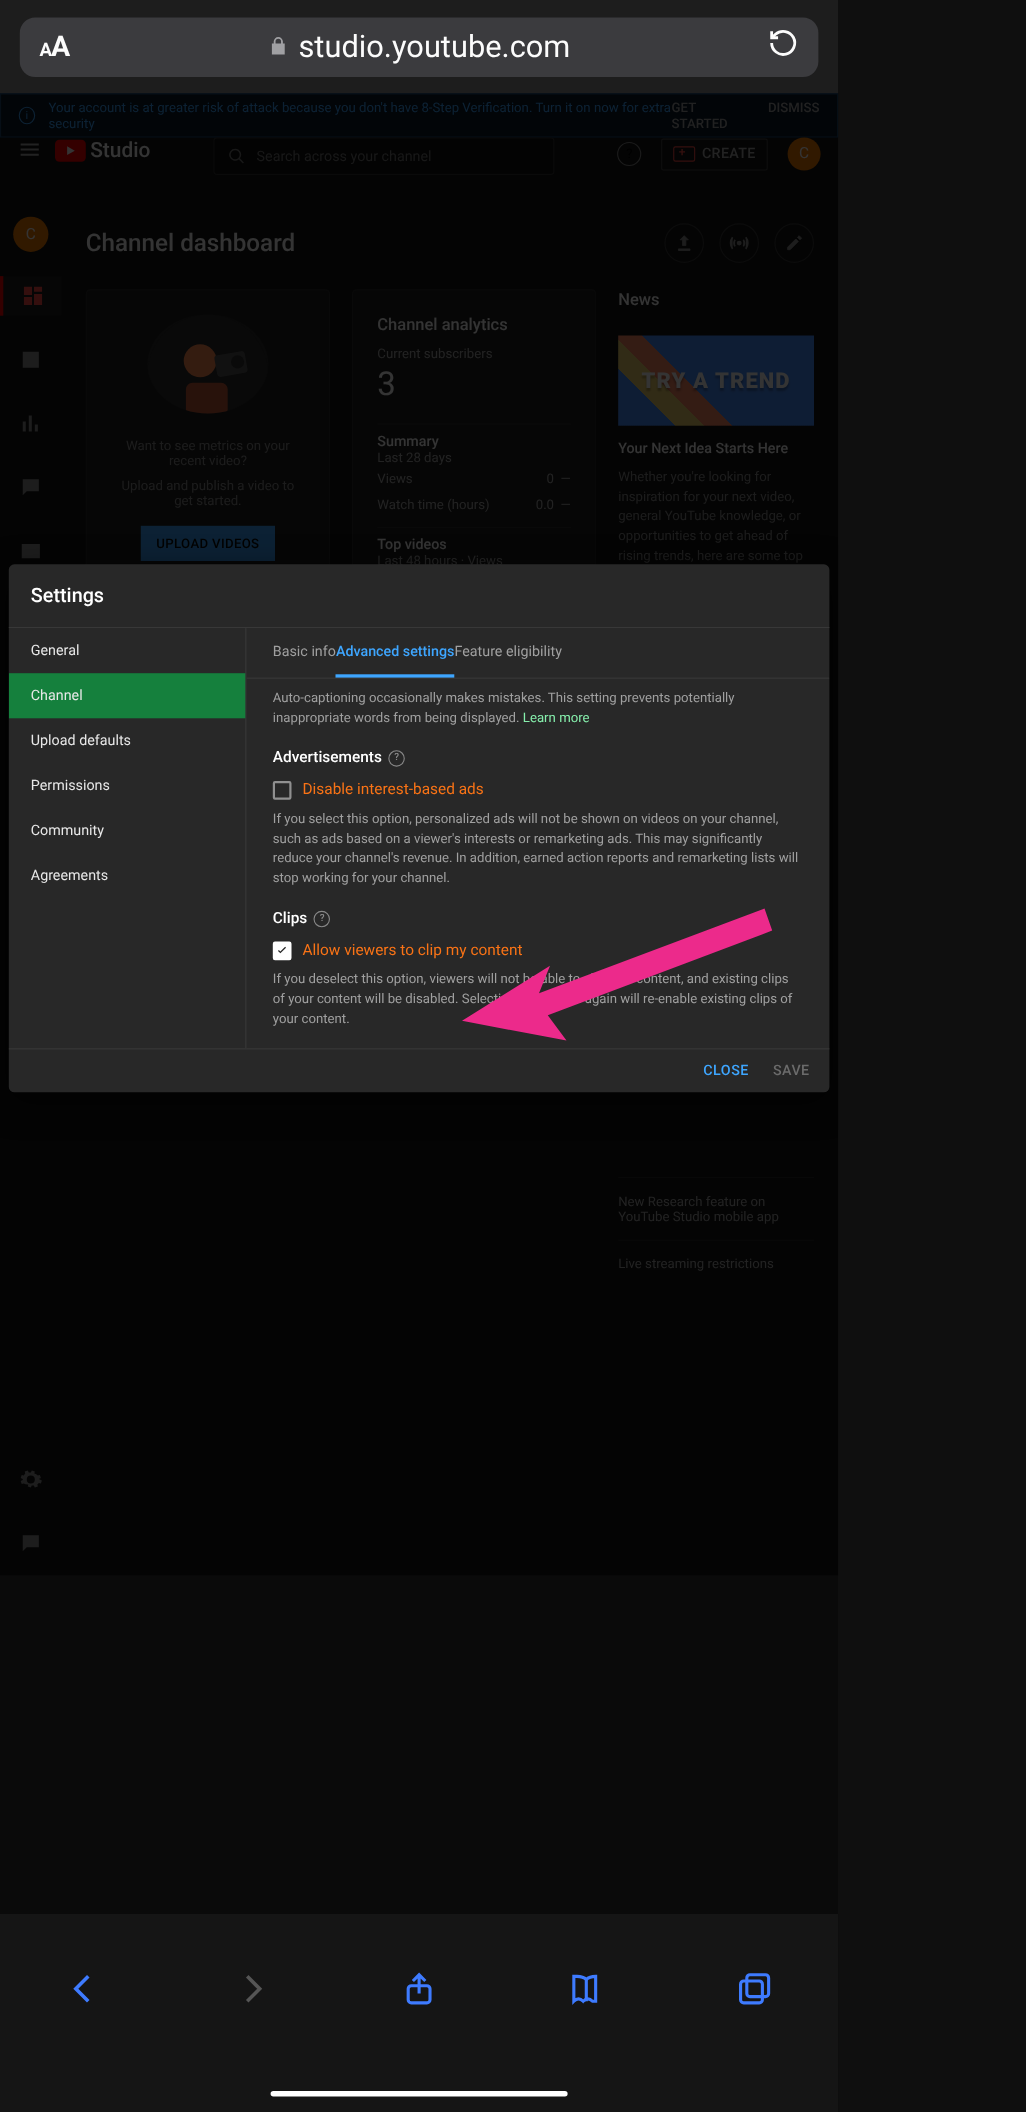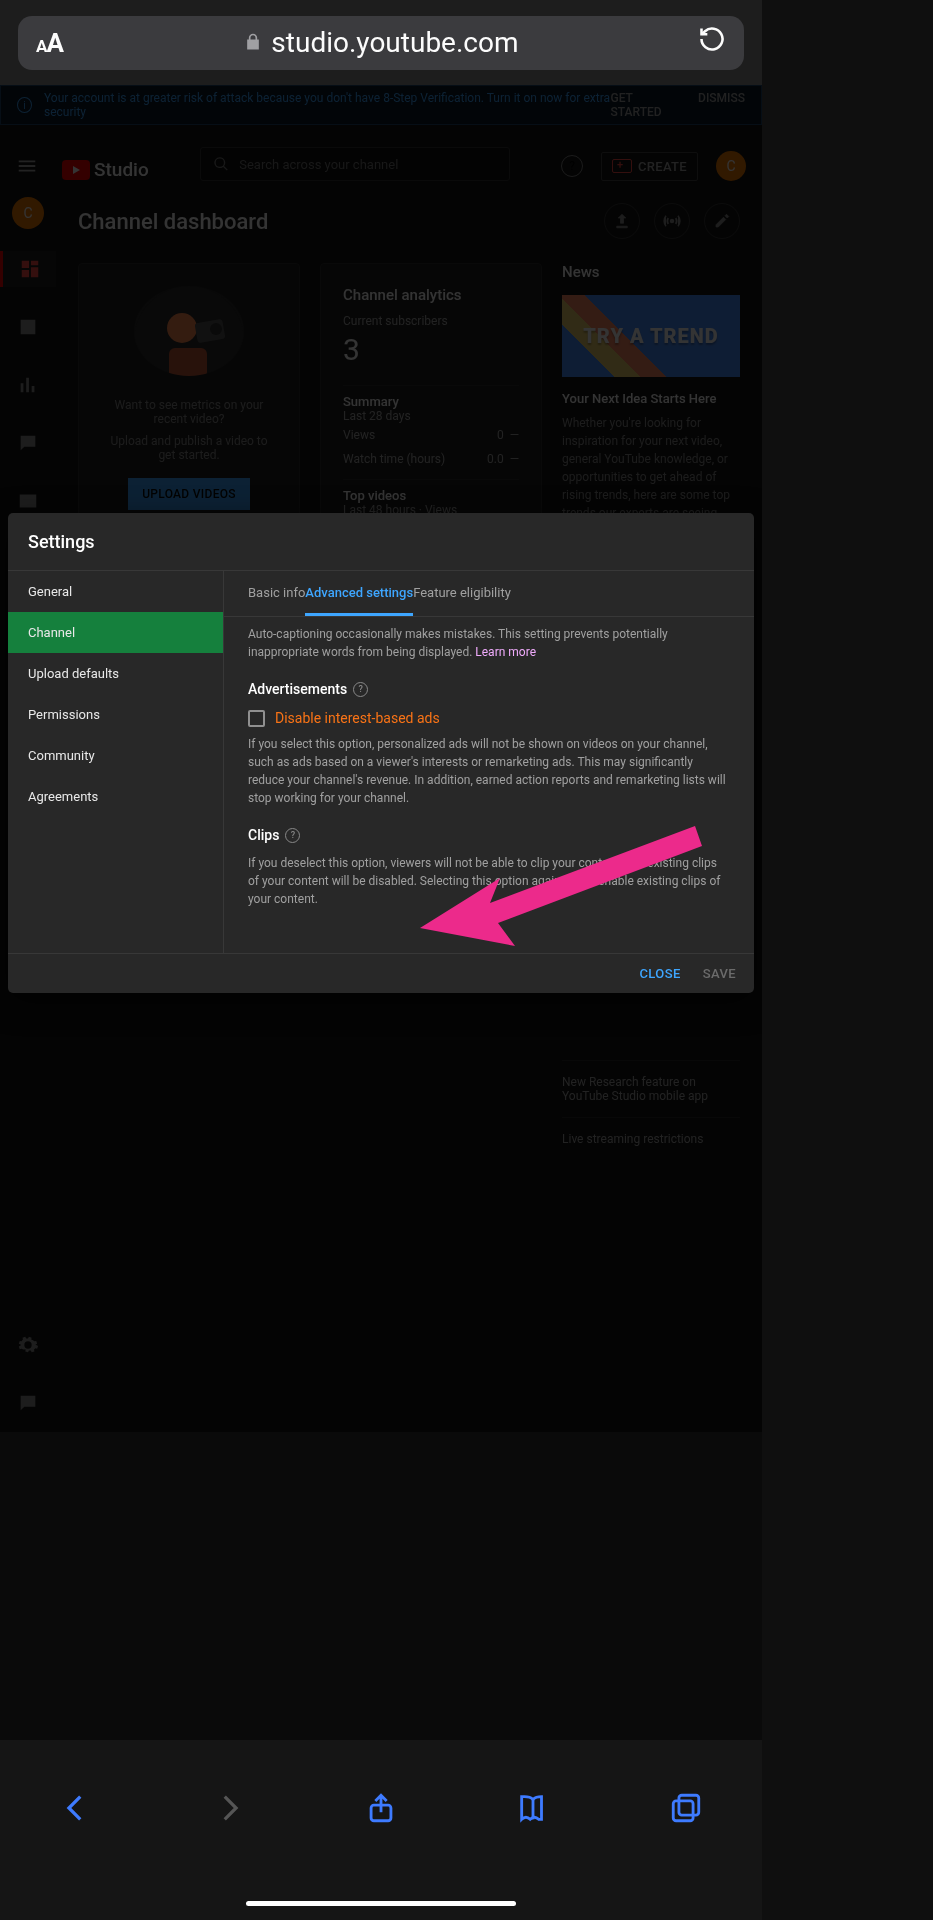--- a/index.html
+++ b/index.html
@@ -13,21 +13,21 @@
   .url-bar .aa .big   { font-size:26px; margin-left:-1px; }
   .url-bar .center { flex:1; text-align:center; display:flex; align-items:center; justify-content:center; gap:8px; }
   .url-bar .lock-icon svg { width:20px; height:20px; fill:#a0a0a3; }
   .url-bar .reload-icon svg { width:28px; height:28px; stroke:#fcfcfc; }
 
   
   .bg { position:absolute; top:85px; left:0; right:0; bottom:0; background:#161616; filter:brightness(0.45); }
   .banner { display:flex; align-items:center; background:#0b1a2a; color:#3ea6ff; font-size:12px; height:40px; padding:0 16px; border:1px solid #1f4a70; }
   .banner .info-icon { width:16px;height:16px;border:1.5px solid #3ea6ff;border-radius:50%;display:flex;align-items:center;justify-content:center;font-size:10px;margin-right:12px;}
   .banner-actions { margin-left:auto; display:flex; gap:22px; color:#a5a5a5; font-size:12px; font-weight:500;}
-  .topbar { height:56px; display:flex; align-items:flex-end; padding:0 16px; gap:24px;}
+  .topbar { height:56px; display:flex; align-items:flex-start; padding:0 16px; gap:12px;}
   .hamburger svg{width:22px;height:22px;fill:#aaa;}
   .logo { display:flex; align-items:center; gap:4px; color:#fff; font-weight:500; font-size:19px;}
   .logo .play { width:28px;height:20px;background:#ff0000;border-radius:4px;display:flex;align-items:center;justify-content:center;}
   .search-box { flex:0 0 310px; margin-left:auto; height:34px; background:#0f0f0f; border:1px solid #333; border-radius:3px; display:flex; align-items:center; padding:0 12px; gap:10px;}
   .search-box svg{width:18px;height:18px;fill:#777;}
   .search-box input{background:none;border:none;outline:none;color:#aaa;font-size:13px;width:100%;}
   .top-right{margin-left:auto;display:flex;align-items:center;gap:18px;}
   .help-icon,.create-btn{color:#aaa;font-size:13px;}
   .help-circle{width:22px;height:22px;border:1.5px solid #888;border-radius:50%;display:flex;align-items:center;justify-content:center;font-size:12px;}
   .create-btn{display:flex;align-items:center;gap:6px;border:1px solid #444;padding:6px 10px;border-radius:2px;font-weight:500;font-size:13px;letter-spacing:.3px;}
@@ -54,21 +54,21 @@
   .card{border:1px solid #2c2c2c;border-radius:4px;padding:22px;background:#212121;}
   .card.upload{width:222px;height:270px;display:flex;flex-direction:column;align-items:center;justify-content:flex-end;text-align:center;color:#8c8c8c;font-size:12px;gap:8px;}
   .upload-illus{width:110px;height:110px;border-radius:50%;background:#2c2c2c;margin-bottom:14px;position:relative;overflow:hidden;}
   .upload-btn{background:#3ea6ff;color:#0d0d0d;font-size:12px;font-weight:500;padding:9px 14px;border:none;margin-top:8px;letter-spacing:.3px;}
   .card.analytics{width:222px;height:270px;color:#aaa;font-size:12px;}
   .card.analytics h3{color:#fff;font-size:15px;font-weight:500;margin-bottom:10px;}
   .big-num{color:#fff;font-size:30px;font-weight:400;margin:4px 0 18px;}
   .mini-row{display:flex;justify-content:space-between;padding:5px 0;color:#aaa;font-size:12px;}
   .divider{height:1px;background:#2e2e2e;margin:8px 0;}
   .card.news{flex:1;max-width:205px;border:none;background:none;padding:0;}
-  .card.news h3{color:#fff;font-size:15px;font-weight:500;margin-bottom:14px;}
+  .card.news h3{color:#fff;font-size:15px;font-weight:500;margin-bottom:24px;}
   .news-img{width:100%;height:82px;background:linear-gradient(45deg,#4a90ff 0%,#4a90ff 20%,#f5d76e 20%,#f5d76e 30%,#ff8a65 30%,#ff8a65 40%,#4a90ff 40%);display:flex;align-items:center;justify-content:center;color:#fff;font-weight:900;font-size:20px;letter-spacing:1px;text-align:center;text-shadow:0 2px 2px rgba(0,0,0,.3);}
   .news-h{color:#ffffff;font-size:13px;font-weight:500;margin:14px 0 8px;}
   .news-p{color:#8c8c8c;font-size:12px;line-height:1.5;}
   .news-list{margin-top:520px;}
   .news-list div{color:#aaa;font-size:12px;padding:14px 0;border-top:1px solid #2a2a2a;}
   .footer-links{position:absolute;bottom:60px;left:74px;display:flex;gap:40px;color:#7a7a7a;font-size:12px;}
 
   
   .modal-backdrop{position:absolute;top:85px;left:0;right:0;bottom:488px;background:rgba(0,0,0,.55);}
   .modal{position:absolute;left:8px;right:8px;top:513px;height:480px;background:#282828;border-radius:5px;display:flex;flex-direction:column;box-shadow:0 8px 30px rgba(0,0,0,.6);}
@@ -85,21 +85,21 @@
   .scroll{flex:1;overflow-y:auto;padding:8px 24px 16px;color:#a0a0a0;font-size:12px;line-height:1.5;}
   .scroll::-webkit-scrollbar{width:8px;}
   .scroll::-webkit-scrollbar-thumb{background:#555;border-radius:4px;}
   .scroll::-webkit-scrollbar-track{background:transparent;}
   .sec-title{color:#fff;font-size:14px;font-weight:500;margin:18px 0 8px;display:flex;align-items:center;gap:6px;}
   .q{width:15px;height:15px;border:1.3px solid #888;border-radius:50%;display:inline-flex;align-items:center;justify-content:center;font-size:9px;color:#888;}
   .chk-row{display:flex;align-items:center;gap:10px;color:#f97316;font-size:14px;margin:6px 0 6px;}
   .chk{width:17px;height:17px;border:2px solid #909090;border-radius:2px;display:inline-flex;align-items:center;justify-content:center;flex-shrink:0;}
   .chk.checked{background:#fff;border-color:#fff;}
   .chk.checked svg{width:13px;height:13px;fill:#282828;}
-  .link{color:#f0abfc;cursor:pointer;margin-top:28px;}
+  .link{color:#86efac;cursor:pointer;margin-top:28px;}
   .modal-footer{border-top:1px solid #383838;padding:12px 18px;display:flex;justify-content:flex-end;gap:22px;}
   .foot-btn{background:none;border:none;font-size:13px;font-weight:500;letter-spacing:.4px;cursor:pointer;}
   .foot-btn.close{color:#3ea6ff;}
   .foot-btn.save{color:#6b6b6b;}
   .arrow{position:absolute;top:818px;left:420px;pointer-events:none;z-index:50;}
 
   
   .safari-bottom{position:absolute;bottom:0;left:0;right:0;height:180px;background:#151515;padding-top:30px;}
   .sb-row{display:flex;justify-content:space-around;align-items:center;height:80px;}
   .sb-row svg{width:34px;height:34px;}
@@ -328,20 +328,28 @@
         <div class="chk-row">
           <span class="chk"></span>
           <span>Disable interest-based ads</span>
         </div>
         <div>If you select this option, personalized ads will not be shown on videos on your channel, such as ads based on a viewer's interests or remarketing ads. This may significantly reduce your channel's revenue. In addition, earned action reports and remarketing lists will stop working for your channel.</div>
 
         <div class="sec-title">
             <span>Clips</span>
             <span class="q">?</span>
           </div>
+        <div class="chk-row">
+          <span class="chk checked">
+              <svg viewBox="0 0 24 24">
+                <path d="M9 16l-4-4 1.5-1.5L9 13l8-8L18.5 6.5z"></path>
+              </svg>
+            </span>
+          <span>Allow viewers to clip my content</span>
+        </div>
         <div>If you deselect this option, viewers will not be able to clip your content, and existing clips of your content will be disabled. Selecting this option again will re-enable existing clips of your content.</div>
 
       </div>
     </div>
   </div>
   <div class="modal-footer">
     <button class="foot-btn close">CLOSE</button>
     <button class="foot-btn save">SAVE</button>
   </div>
 </div>

